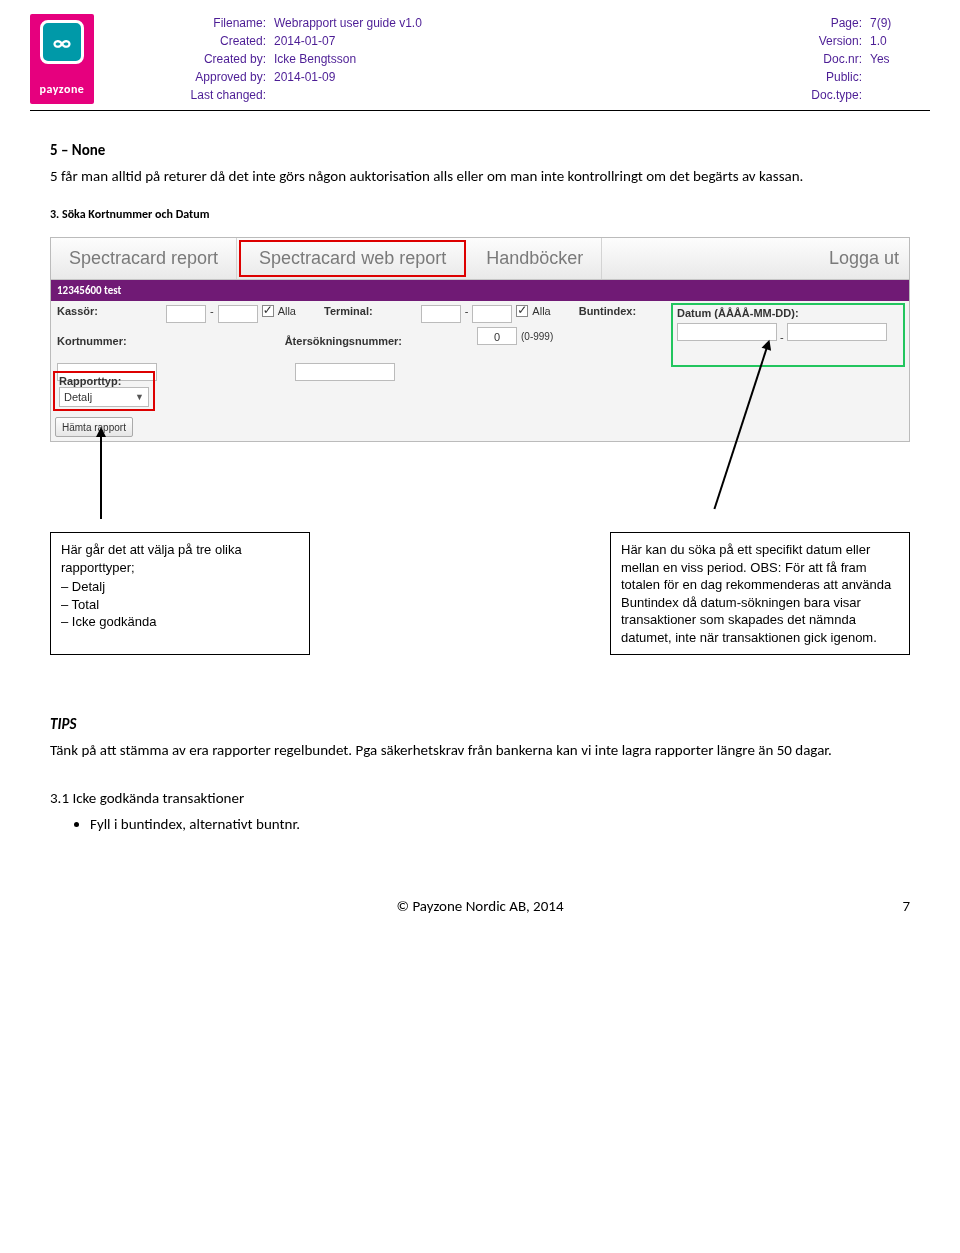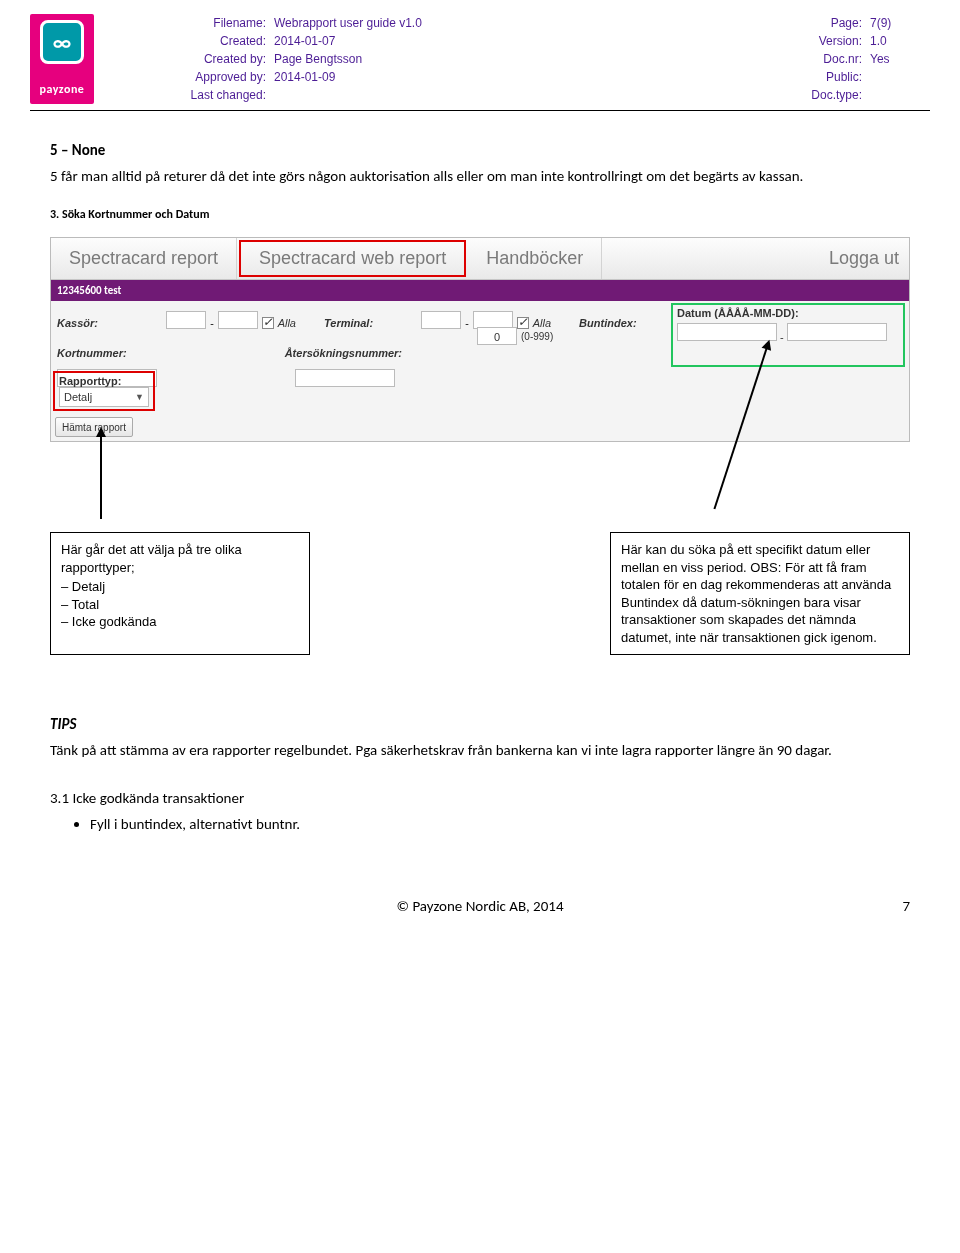--- a/index.html
+++ b/index.html
@@ -103,21 +103,21 @@
     padding: 4px 6px;
   }
   .filter-area {
     background: #f4f4f4;
     padding: 4px 6px 6px 6px;
     font-size: 11px;
     font-family: Verdana, sans-serif;
     color: #333;
     position: relative;
   }
-  .filter-row { display:flex; align-items:flex-end; gap:4px; margin-bottom:4px; height:24px;font-style:italic;}
+  .filter-row { display:flex; align-items:flex-start; gap:4px; margin-bottom:4px; height:24px;}
   .flabel { font-weight:bold; }
   .finput {
     background:#fff;
     border:1px solid #bbb;
     height:18px;
     display:inline-block;
   }
   .finput.w40{width:40px;}
   .finput.w100{width:100px;}
   .cbx {
@@ -226,21 +226,21 @@
     <div class="meta-col labels-left">
       <div>Filename:</div>
       <div>Created:</div>
       <div>Created by:</div>
       <div>Approved by:</div>
       <div>Last changed:</div>
     </div>
     <div class="meta-col vals-left">
       <div>Webrapport user guide v1.0</div>
       <div>2014-01-07</div>
-      <div>Page Bengtsson</div>
+      <div>Icke Bengtsson</div>
       <div></div>
       <div>2014-01-09</div>
     </div>
     <div class="meta-col labels-right">
       <div>Page:</div>
       <div>Version:</div>
       <div>Doc.nr:</div>
       <div>Public:</div>
       <div>Doc.type:</div>
     </div>
@@ -343,21 +343,21 @@
         </ul>
       </div>
       <div class="callout right">
         <span>Här kan du söka på ett specifikt datum eller mellan en viss period. OBS: För att få fram totalen för en dag rekommenderas att använda Buntindex då datum-sökningen bara visar transaktioner som skapades det nämnda datumet, inte när transaktionen gick igenom.</span>
       </div>
     </div>
   </div>
 
   <div class="tips">
     <div class="hd">TIPS</div>
-    <p class="para">Tänk på att stämma av era rapporter regelbundet. Pga säkerhetskrav från bankerna kan vi inte lagra rapporter längre än 90 dagar.</p>
+    <p class="para">Tänk på att stämma av era rapporter regelbundet. Pga säkerhetskrav från bankerna kan vi inte lagra rapporter längre än 50 dagar.</p>
   </div>
 
   <div class="subsec">
     <div class="hd">3.1 Icke godkända transaktioner</div>
     <ul class="bullets">
       <li>Fyll i buntindex, alternativt buntnr.</li>
     </ul>
   </div>
 
 </div>

